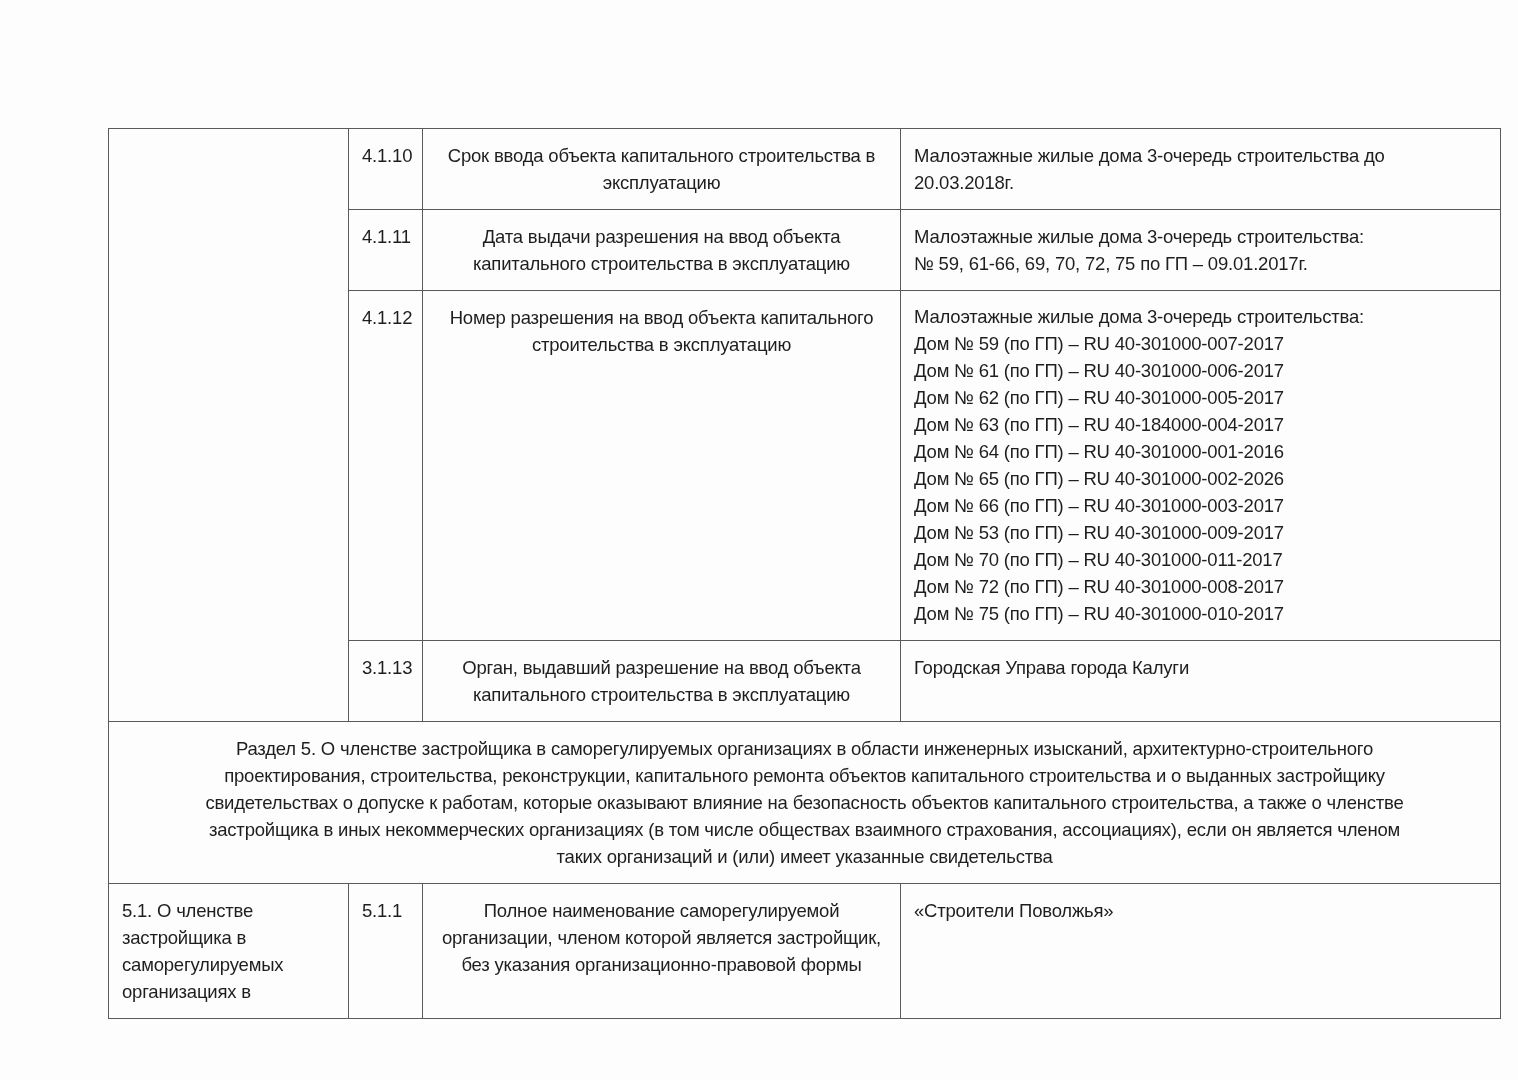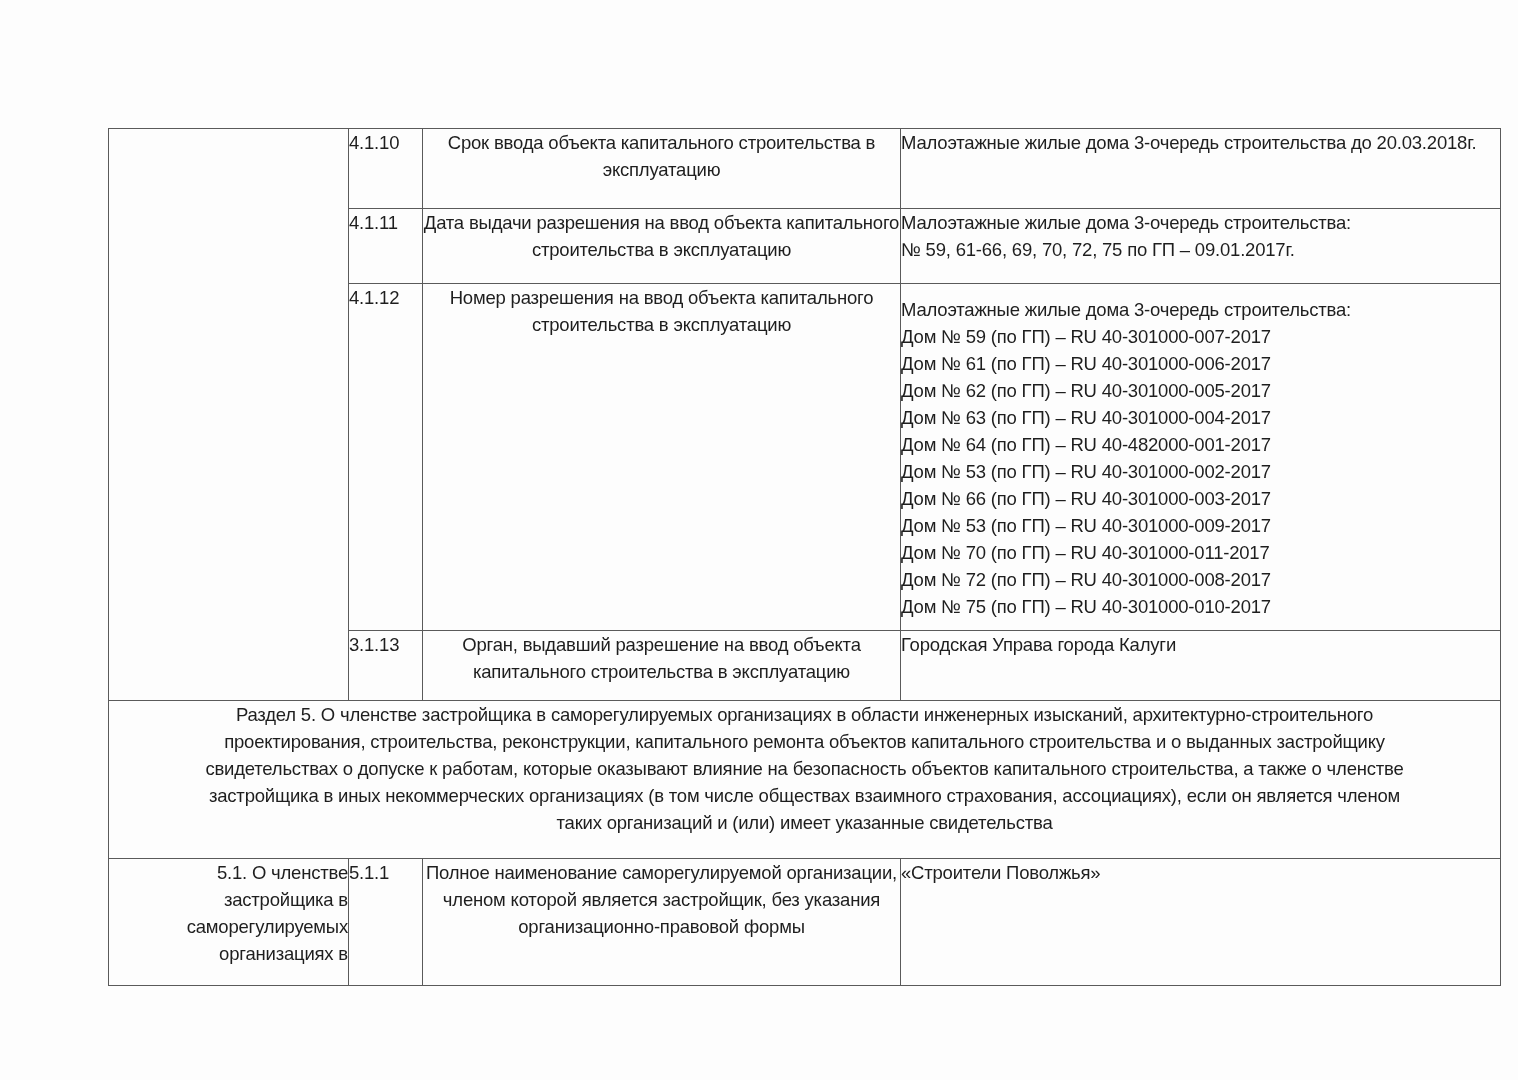--- a/index.html
+++ b/index.html
@@ -28,31 +28,31 @@
       width: 1392px;
       border-collapse: collapse;
       table-layout: fixed;
       font-size: 18.5px;
       line-height: 27px;
       letter-spacing: -0.2px;
     }
     table.doc td {
       border: 1.5px solid #5a5a5a;
       vertical-align: top;
-      padding: 0;
+      padding: 13px;
     }
     col.c-section { width: 240px; }
     col.c-num { width: 74px; }
     col.c-label { width: 478px; }
     col.c-value { width: 600px; }
 
     .cell-num { padding: 14px 4px 0 6px; }
     .cell-label { padding: 14px 6px 0 6px; text-align: center; }
     .cell-value { padding: 18px 6px 0 8px; }
-    .cell-section { padding: 16px 6px 0 6px; text-align: right; }
+    .cell-section { padding: 16px 6px 0 6px; }
 
     tr.r-4110 { height: 80px; }
     tr.r-4111 { height: 75px; }
     tr.r-4112 { height: 347px; }
     tr.r-4113 { height: 70px; }
     tr.r-heading { height: 158px; }
     tr.r-511 { height: 127px; }
 
     .heading-cell {
       text-align: center;
@@ -90,23 +90,23 @@
         </td>
       </tr>
       <tr class="r-4112">
         <td class="cell-num">4.1.12</td>
         <td class="cell-label">Номер разрешения на ввод объекта капитального строительства в эксплуатацию</td>
         <td class="cell-value list">
           <span class="value-line">Малоэтажные жилые дома 3-очередь строительства:</span>
           <span class="value-line">Дом № 59 (по ГП) – RU 40-301000-007-2017</span>
           <span class="value-line">Дом № 61 (по ГП) – RU 40-301000-006-2017</span>
           <span class="value-line">Дом № 62 (по ГП) – RU 40-301000-005-2017</span>
-          <span class="value-line">Дом № 63 (по ГП) – RU 40-301000-004-2017</span>
-          <span class="value-line">Дом № 64 (по ГП) – RU 40-482000-001-2017</span>
-          <span class="value-line">Дом № 53 (по ГП) – RU 40-301000-002-2017</span>
+          <span class="value-line">Дом № 63 (по ГП) – RU 40-184000-004-2017</span>
+          <span class="value-line">Дом № 64 (по ГП) – RU 40-301000-001-2016</span>
+          <span class="value-line">Дом № 65 (по ГП) – RU 40-301000-002-2026</span>
           <span class="value-line">Дом № 66 (по ГП) – RU 40-301000-003-2017</span>
           <span class="value-line">Дом № 53 (по ГП) – RU 40-301000-009-2017</span>
           <span class="value-line">Дом № 70 (по ГП) – RU 40-301000-011-2017</span>
           <span class="value-line">Дом № 72 (по ГП) – RU 40-301000-008-2017</span>
           <span class="value-line">Дом № 75 (по ГП) – RU 40-301000-010-2017</span>
         </td>
       </tr>
       <tr class="r-4113">
         <td class="cell-num">3.1.13</td>
         <td class="cell-label">Орган, выдавший разрешение на ввод объекта капитального строительства в эксплуатацию</td>

